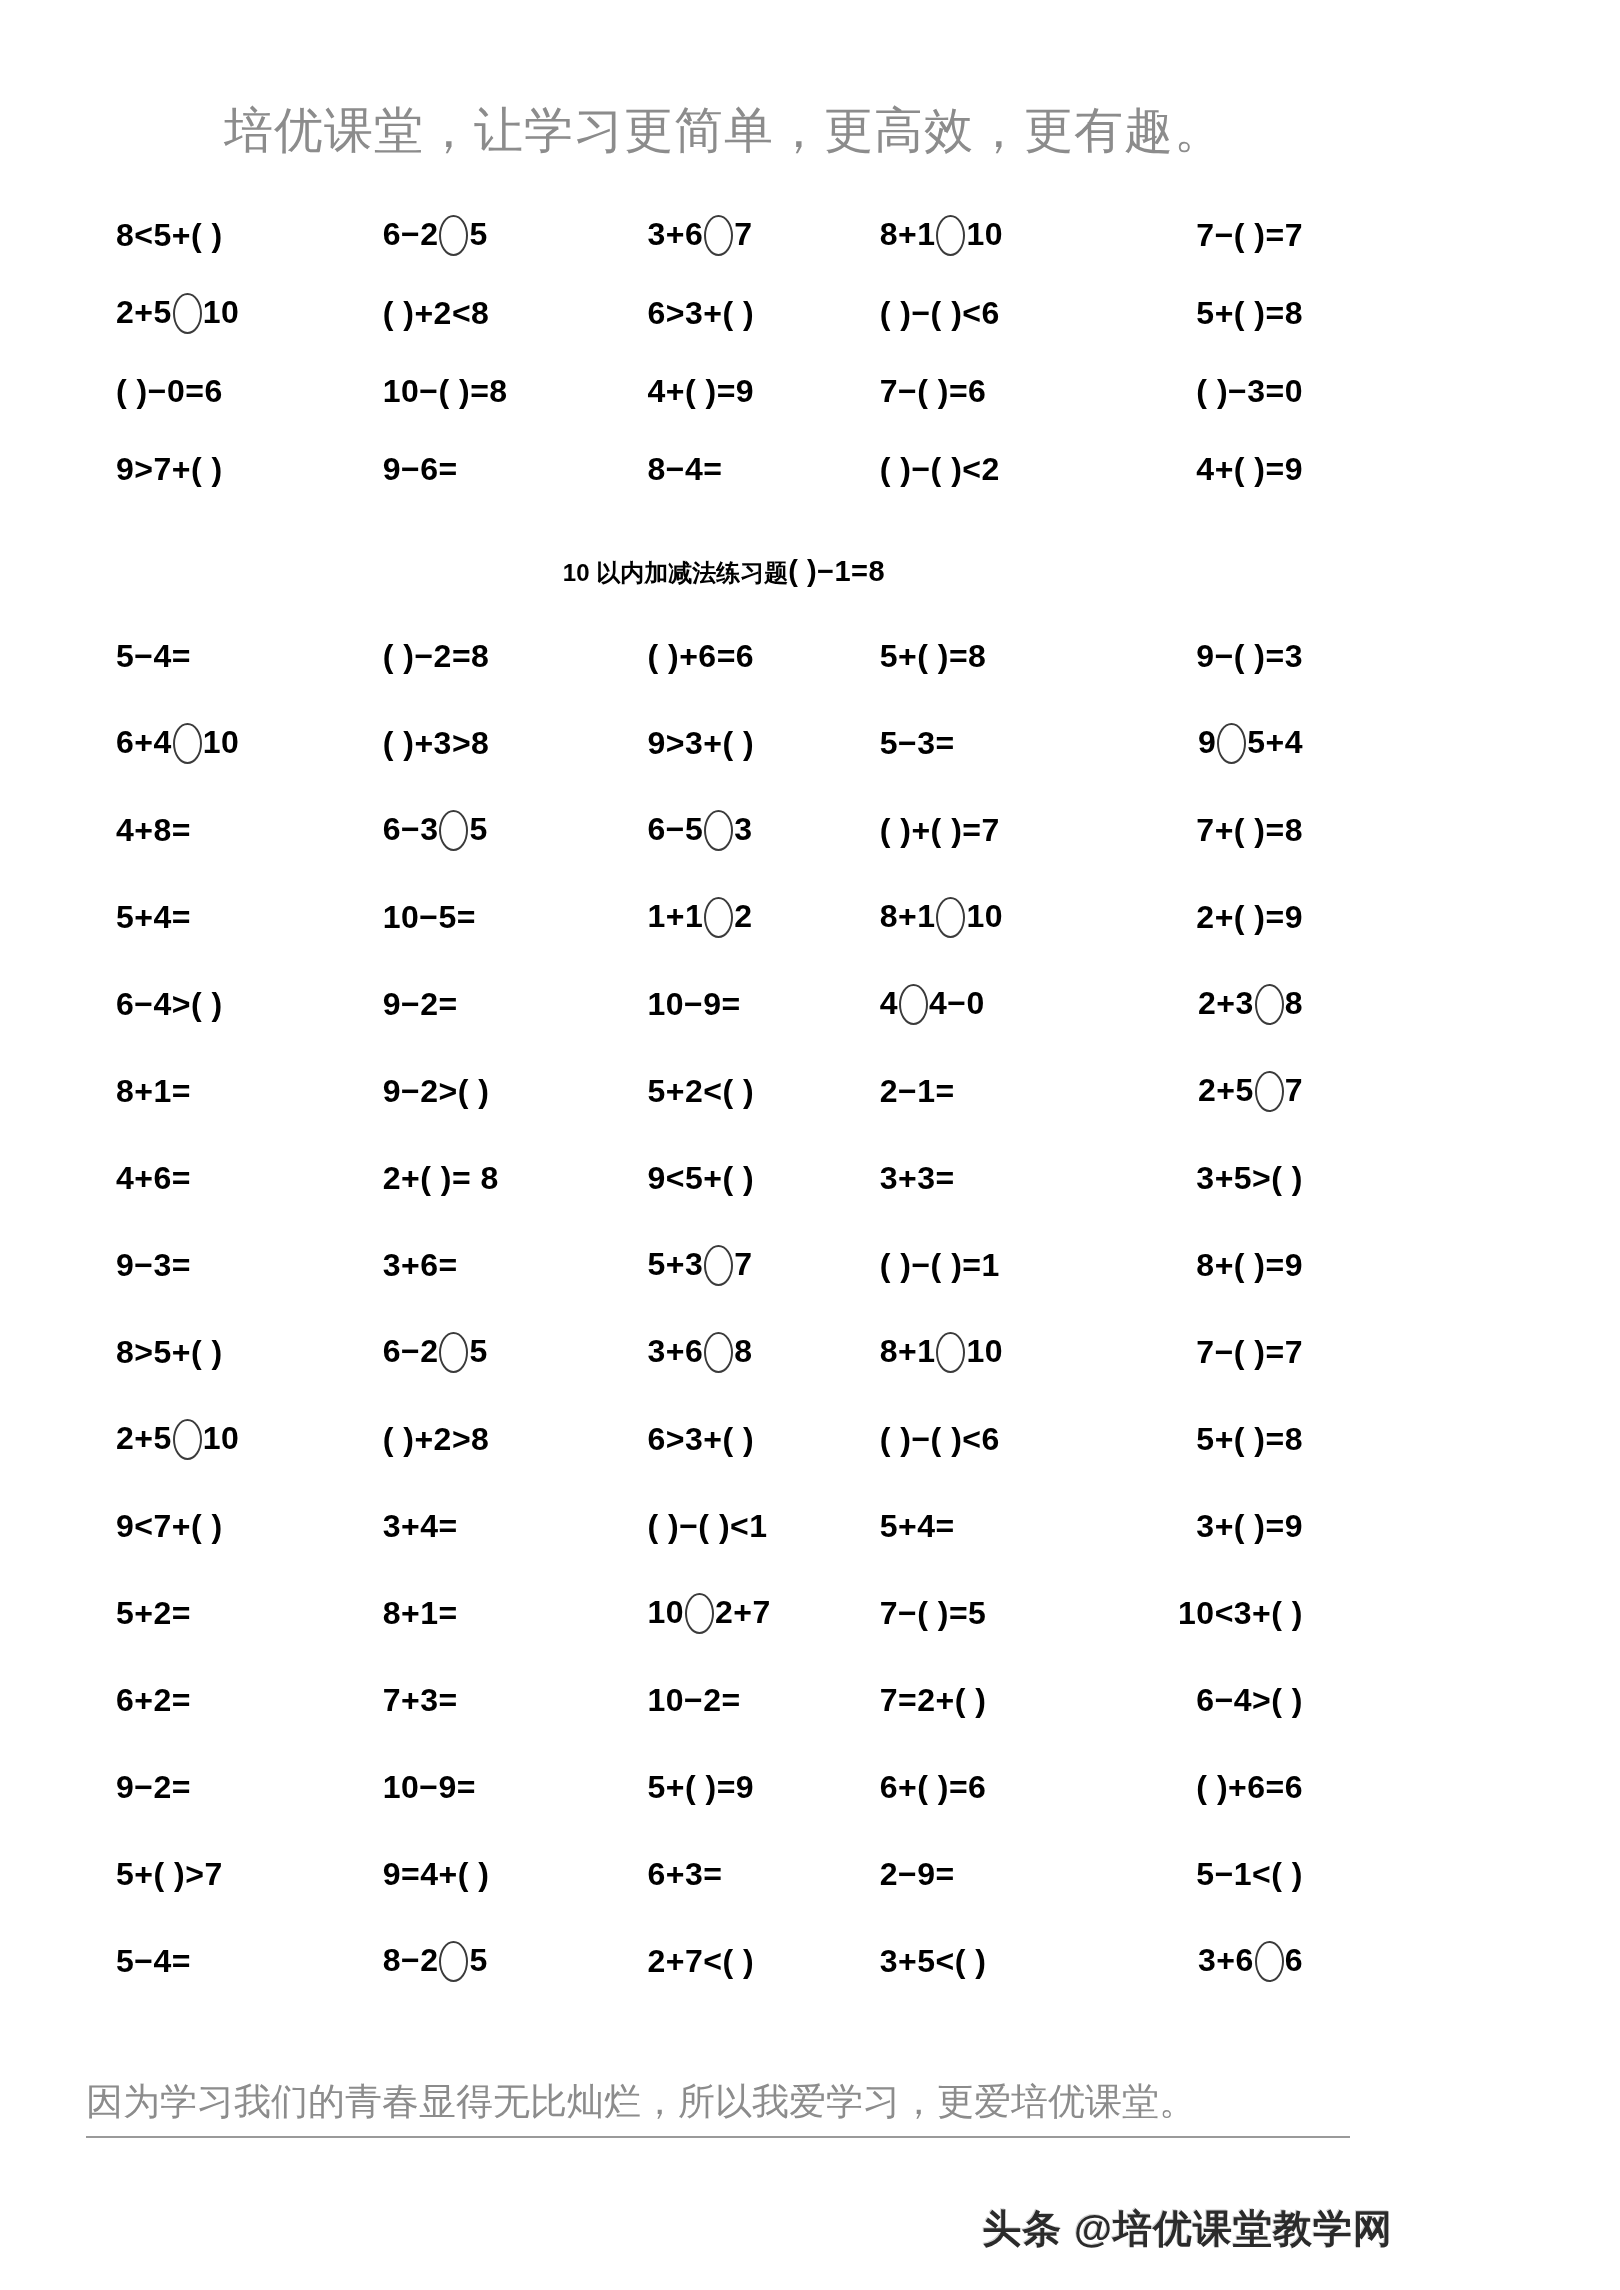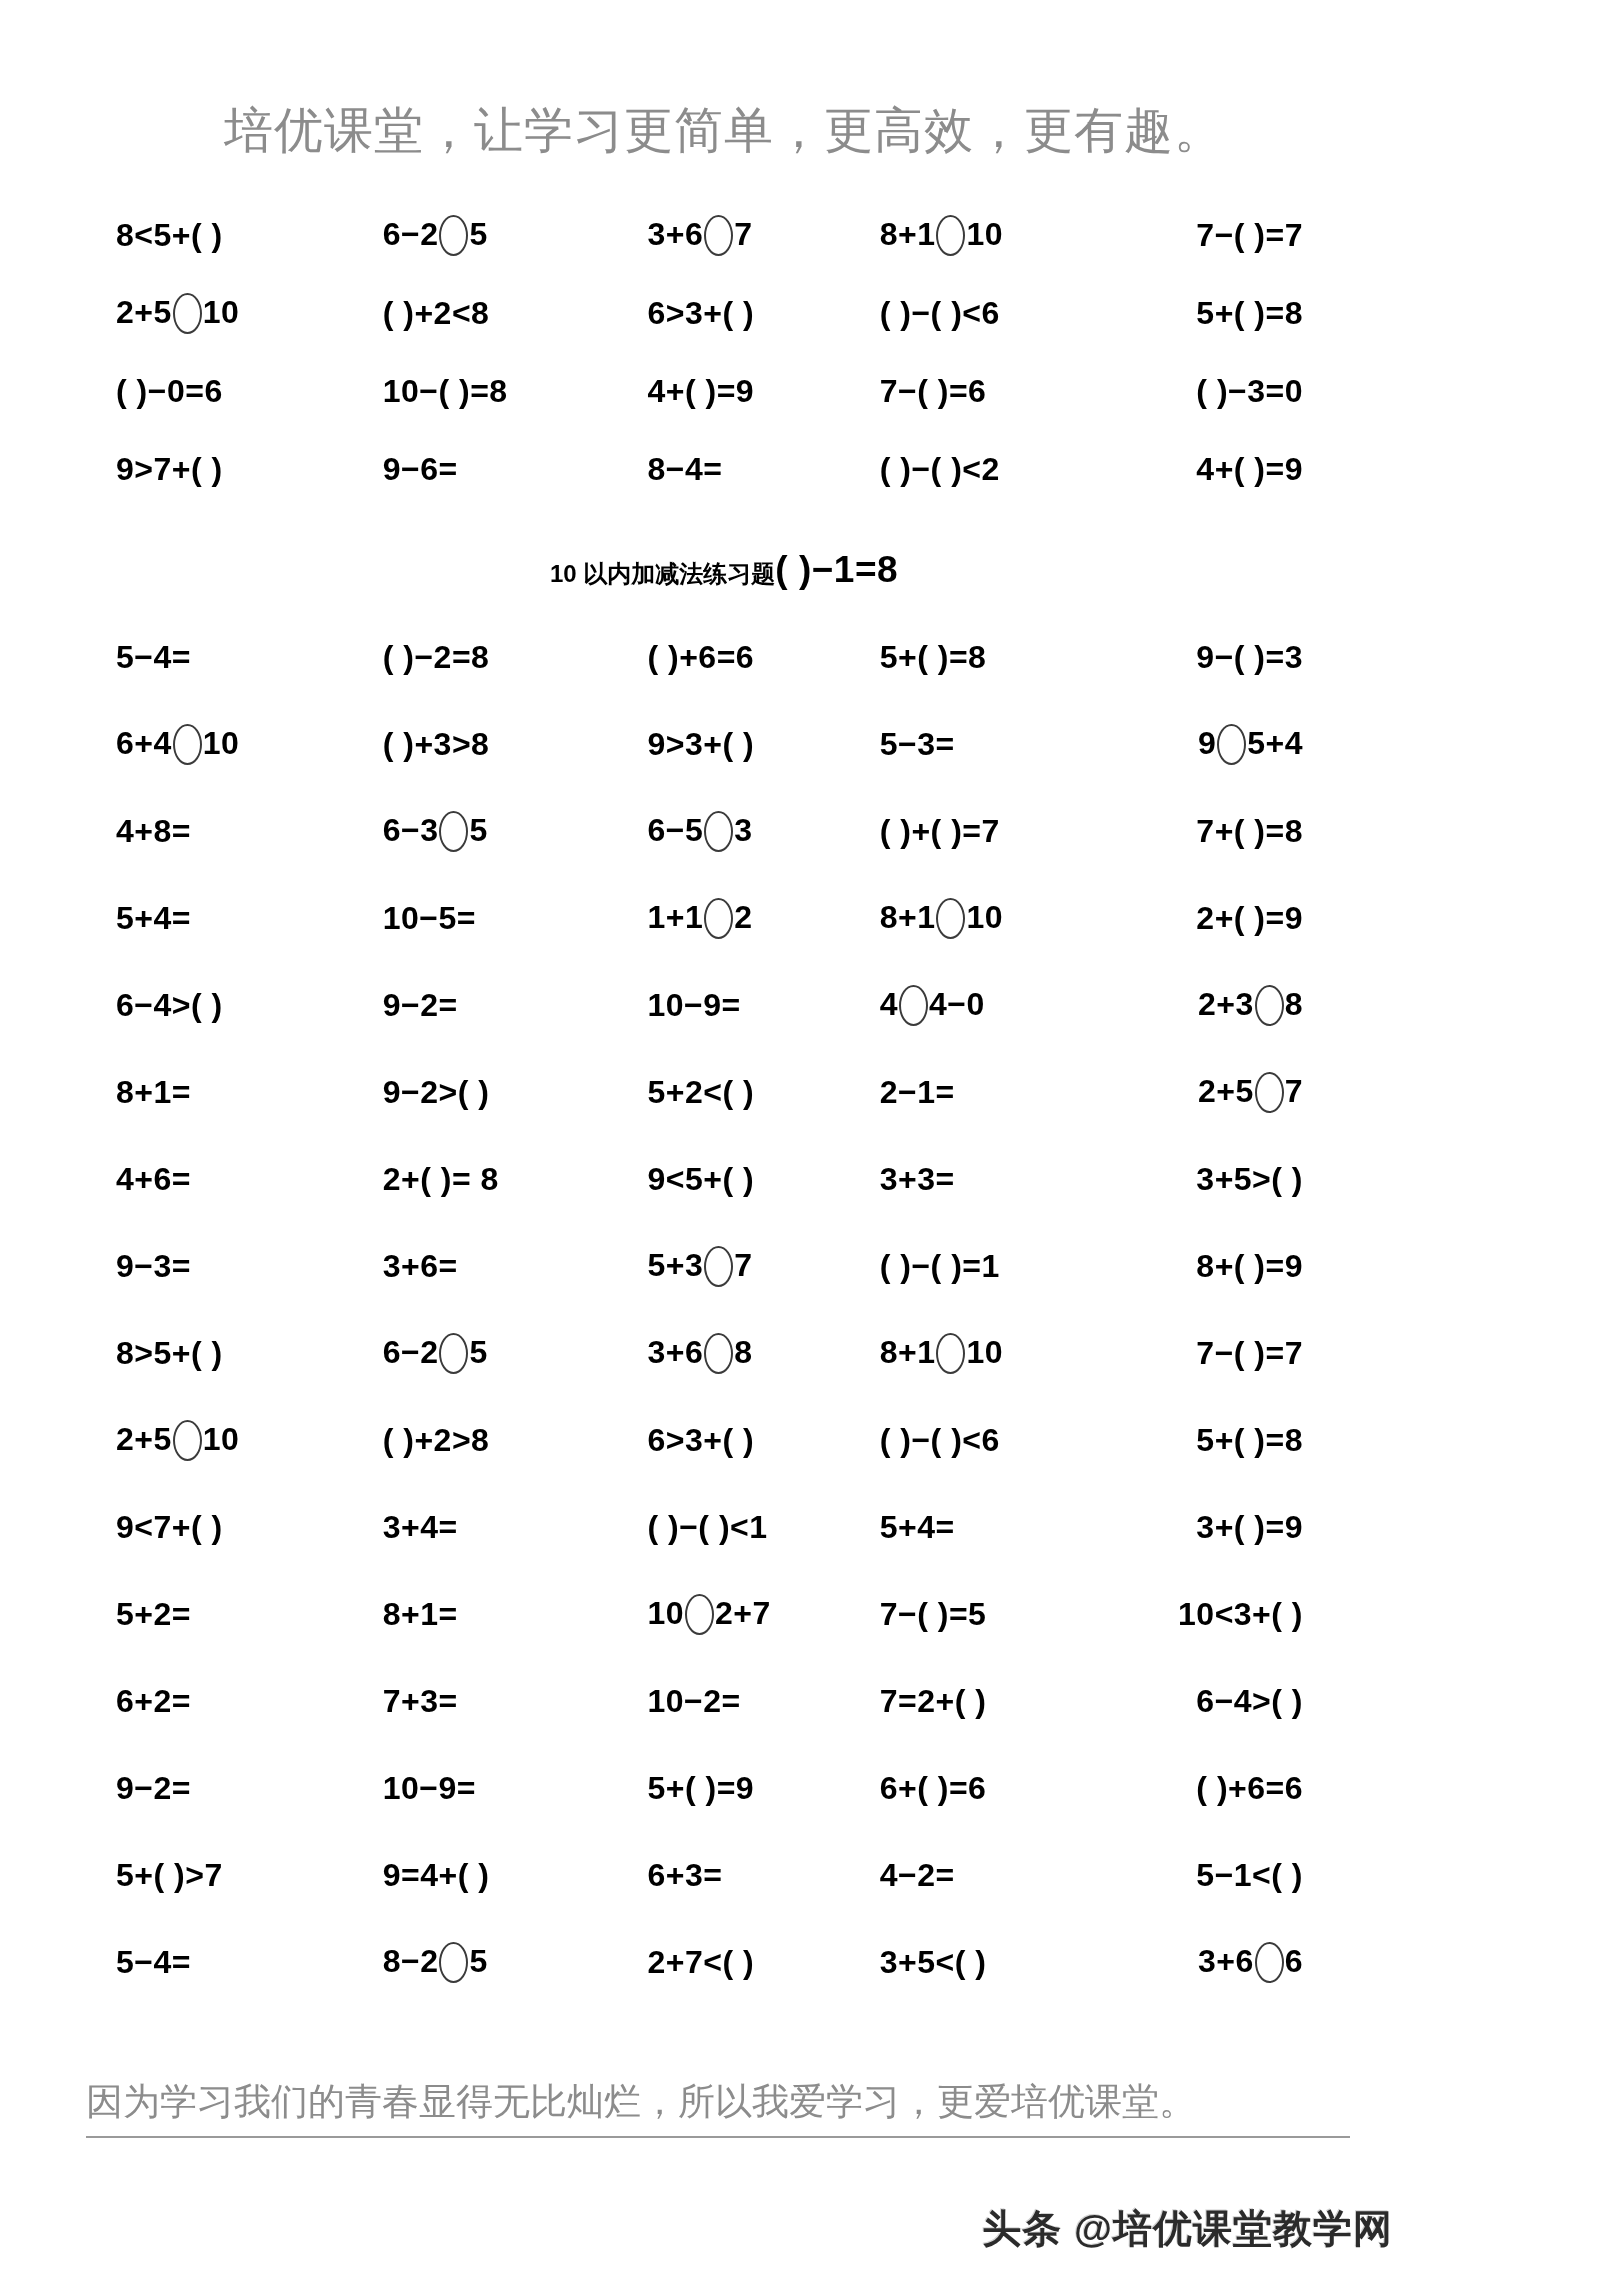--- a/index.html
+++ b/index.html
@@ -91,21 +91,21 @@
     text-align: center;
     font-size: 36px;
     font-weight: bold;
     margin-top: 43px;
     margin-bottom: 2px;
     line-height: 1;
     white-space: nowrap;
   }
   .section-title-row .title-main { font-size: 24px; }
   .section-title-row .title-tail {
-    font-size: 37px;
+    font-size: 29px;
     font-weight: bold;
     letter-spacing: 0.5px;
   }
 
   
   .footer-wrap {
     position: absolute;
     left: 86px;
     right: 98px;
     bottom: 153px;
@@ -291,21 +291,21 @@
           <td class="a-left"><span>9−2=</span></td>
           <td class="a-left pad-l-24"><span>10−9=</span></td>
           <td class="a-left pad-l-40"><span>5+( )=9</span></td>
           <td class="a-left pad-l-10"><span>6+( )=6</span></td>
           <td class="a-right pad-r-30"><span>( )+6=6</span></td>
         </tr>
         <tr>
           <td class="a-left"><span>5+( )&gt;7</span></td>
           <td class="a-left pad-l-24"><span>9=4+( )</span></td>
           <td class="a-left pad-l-40"><span>6+3=</span></td>
-          <td class="a-left pad-l-10"><span>4−2=</span></td>
+          <td class="a-left pad-l-10"><span>2−9=</span></td>
           <td class="a-right pad-r-30"><span>5−1&lt;( )</span></td>
         </tr>
         <tr>
           <td class="a-left"><span>5−4=</span></td>
           <td class="a-left pad-l-24"><span>8−2</span><span class="op-circle"></span><span>5</span></td>
           <td class="a-left pad-l-40"><span>2+7&lt;( )</span></td>
           <td class="a-left pad-l-10"><span>3+5&lt;( )</span></td>
           <td class="a-right pad-r-30"><span>3+6</span><span class="op-circle"></span><span>6</span></td>
         </tr>
       </tbody>

